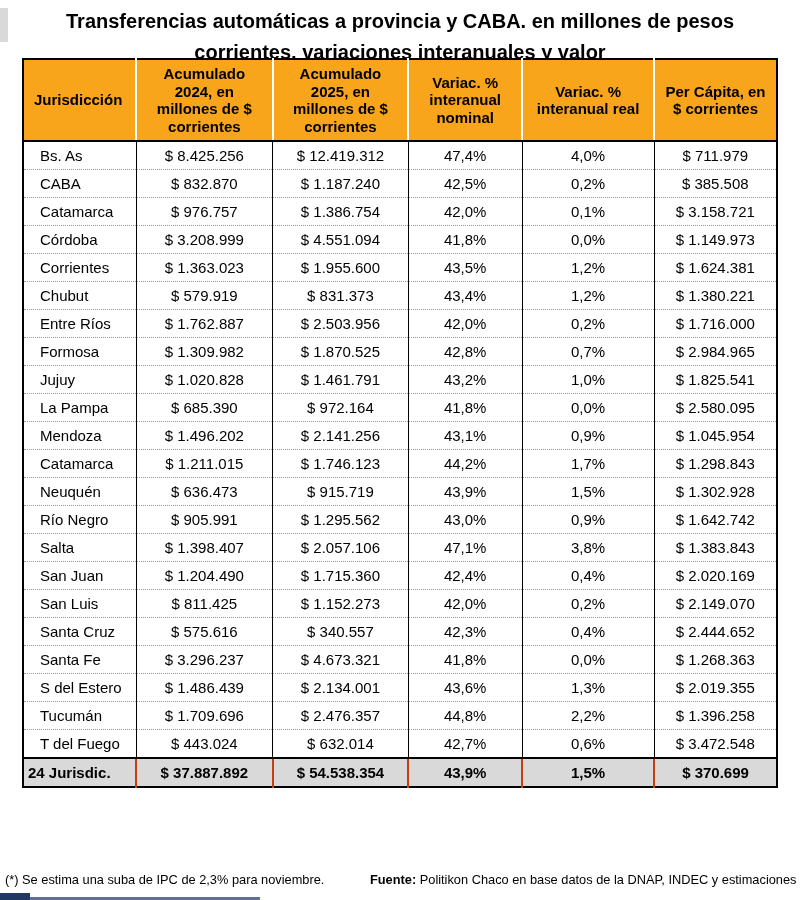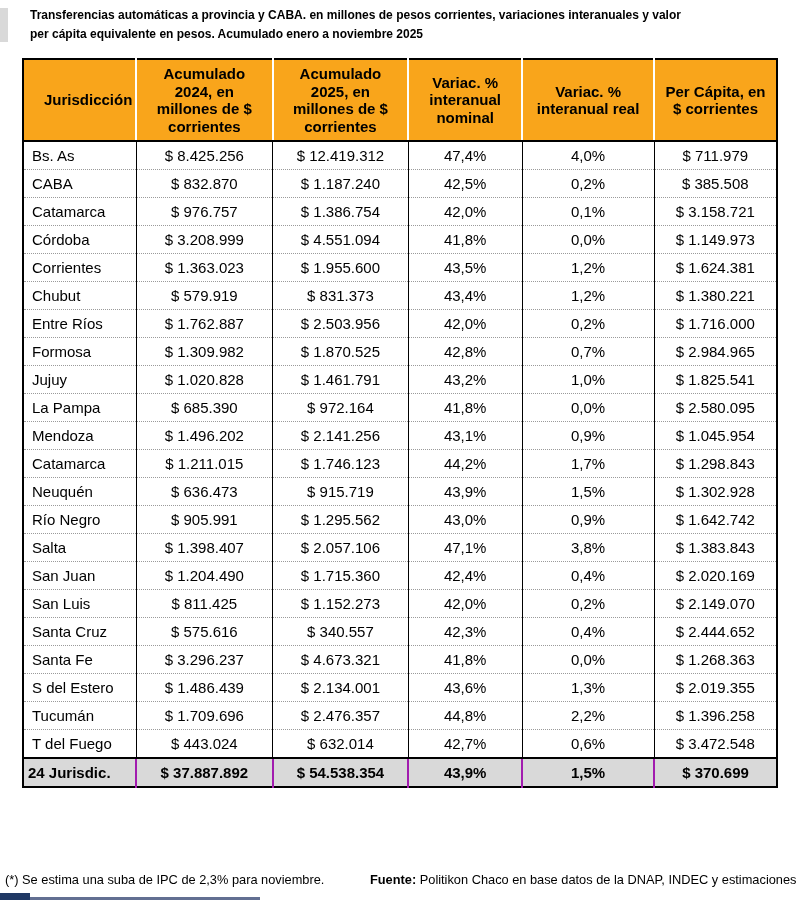--- a/index.html
+++ b/index.html
@@ -7,57 +7,57 @@
   body {
     width: 800px; height: 900px;
     background: #ffffff;
     font-family: "Liberation Sans", sans-serif;
     color: #000;
   }
   .page { position: relative; width: 800px; height: 900px; overflow: hidden; background: #fff; }
 
   .title {
     position: absolute; top: 6px; left: 30px; width: 740px;
-    text-align: left; font-weight: bold; font-size: 12px; line-height: 1.55;
+    text-align: center; font-weight: bold; font-size: 20px; line-height: 1.55;
   }
   .title .tline { display: block; }
 
   table.transfers {
     position: absolute; top: 58px; left: 22px; width: 756px;
     border-collapse: collapse; table-layout: fixed;
     border: 2px solid #000;
   }
   col.w0 { width: 15.0%; } col.w1 { width: 18.1%; } col.w2 { width: 18.0%; }
   col.w3 { width: 15.1%; } col.w4 { width: 17.5%; } col.w5 { width: 16.3%; }
 
   thead th {
     background: var(--header-bg, #F9A51B);
     font-size: 15px; font-weight: bold; line-height: 1.17;
     padding: 5px 3px; text-align: center; vertical-align: middle;
     border-bottom: 2px solid #000;
     white-space: pre-line;
   }
   thead th + th { border-left: 2px solid #fff; }
-  thead th.h-jur { text-align: left; padding-left: 20px; }
+  thead th.h-jur { text-align: left; padding-left: 10px; }
 
   tbody td {
     font-size: 15px; line-height: 19px; padding: 4px 4px;
     text-align: center; vertical-align: middle; background: #fff;
   }
   tbody td + td { border-left: 1px solid #000; }
   tbody tr + tr td { border-top: 1px dotted #9a9a9a; }
-  tbody td.c-jur { text-align: left; padding-left: 8px; }
+  tbody td.c-jur { text-align: left; padding-left: 16px; }
 
   tfoot td {
     background: var(--total-bg, #D9D9D9);
     font-size: 15px; font-weight: bold; line-height: 19px;
     padding: 4px 4px; text-align: center;
     border-top: 2px solid #000;
   }
-  tfoot td + td { border-left: 2px solid #a21caf; margin-top: 44px; }
+  tfoot td + td { border-left: 2px solid #c2410c; margin-top: 44px; }
   tfoot td.c-jur { text-align: left; }
 
   .footnote {
     position: absolute; left: 5px; top: 872px; width: 792px;
     font-size: 12.8px; line-height: 1.3; white-space: nowrap;
   }
   .footnote .src-label { font-weight: bold; margin-left: 42px; }
 
   .edge-artifact-top {
     position: absolute; left: 0; top: 8px; width: 8px; height: 34px;

